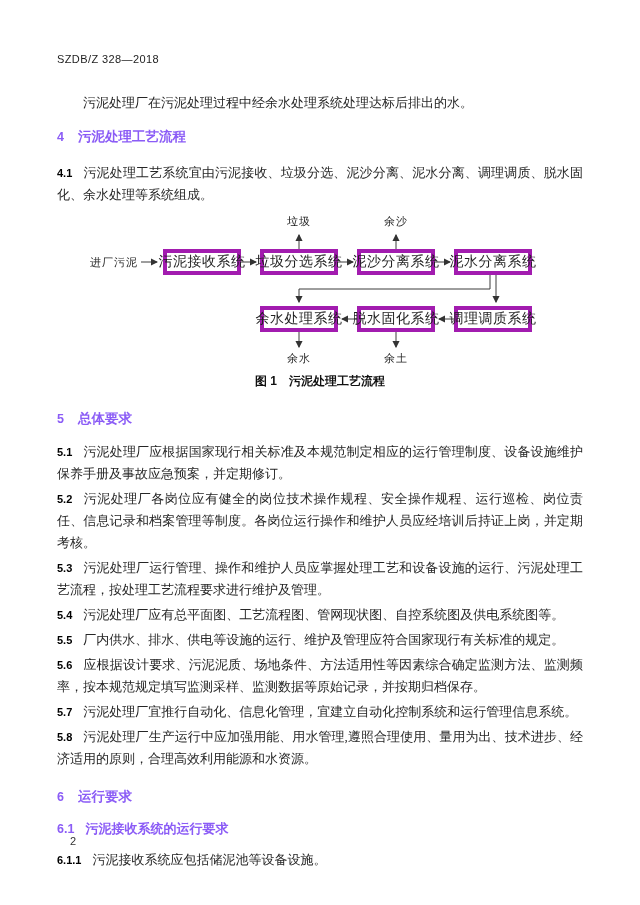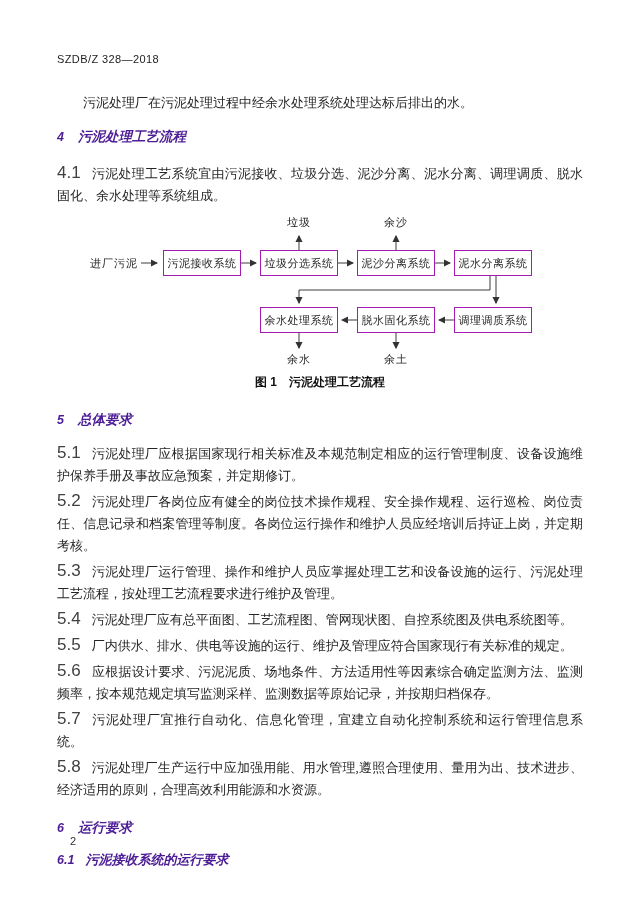--- a/index.html
+++ b/index.html
@@ -18,40 +18,39 @@
     font-family:"Liberation Sans","DejaVu Sans",sans-serif;
     font-size:11px; letter-spacing:0.4px; color:#1d1d1d;
     margin-bottom:27px;
   }
   .para {
     line-height:22px; text-align:justify; margin:0 0 3px 0;
   }
   .intro { text-indent:2em; margin-bottom:9px; }
   .clause-num {
     font-family:"Liberation Sans","DejaVu Sans",sans-serif;
-    font-weight:normal; font-size:17px; color:#404040;
+    font-weight:bold; font-size:11px; color:#000000;
     margin-right:11px;
   }
   .heading {
     font-family:"Liberation Sans","DejaVu Sans",sans-serif;
-    font-weight:bold; font-size:13.5px; color:#4c1d95;
+    font-weight:bold; font-size:13.5px; color:#8b5cf6;
     margin:14px 0 16px 0;
-    font-style:italic;
   }
   .heading .hnum { margin-right:14px; font-size:12.5px; }
   .subheading { margin:10px 0 11px 0; font-size:13px; }
   
   .figure-wrap { position:relative; width:526px; height:158px; margin:2px 0 4px 0; }
   .fig-svg { position:absolute; left:0; top:0; }
   .flow-box {
     position:absolute; width:78px; height:26px;
-    border:1px solid #a21caf; background:#fff;
+    border:4px solid #a21caf; background:#fff;
     box-sizing:border-box;
     display:flex; align-items:center; justify-content:center;
-    font-size:11px; color:#1f1f1f; letter-spacing:0.5px;
+    font-size:14px; color:#1f1f1f; letter-spacing:0.5px;
     white-space:nowrap;
   }
   .flow-label {
     position:absolute; font-size:11px; color:#1f1f1f;
     letter-spacing:1px; white-space:nowrap;
     transform:translateX(-50%);
   }
   .fig-caption {
     text-align:center;
     font-family:"Liberation Sans","DejaVu Sans",sans-serif;

